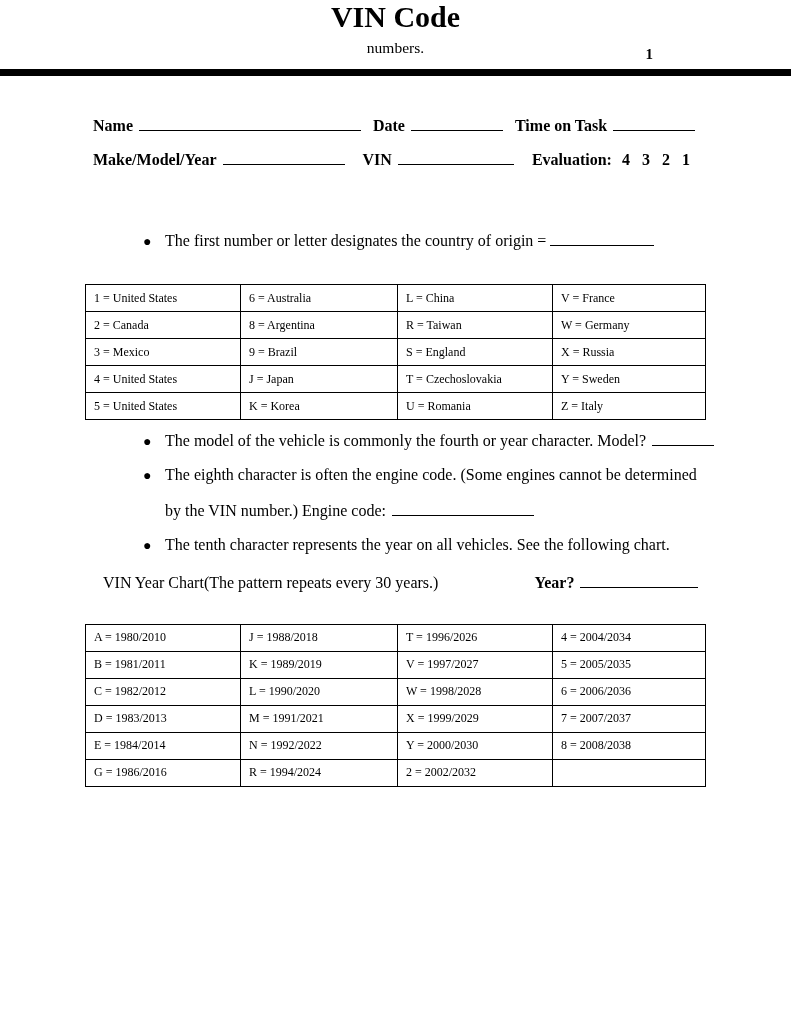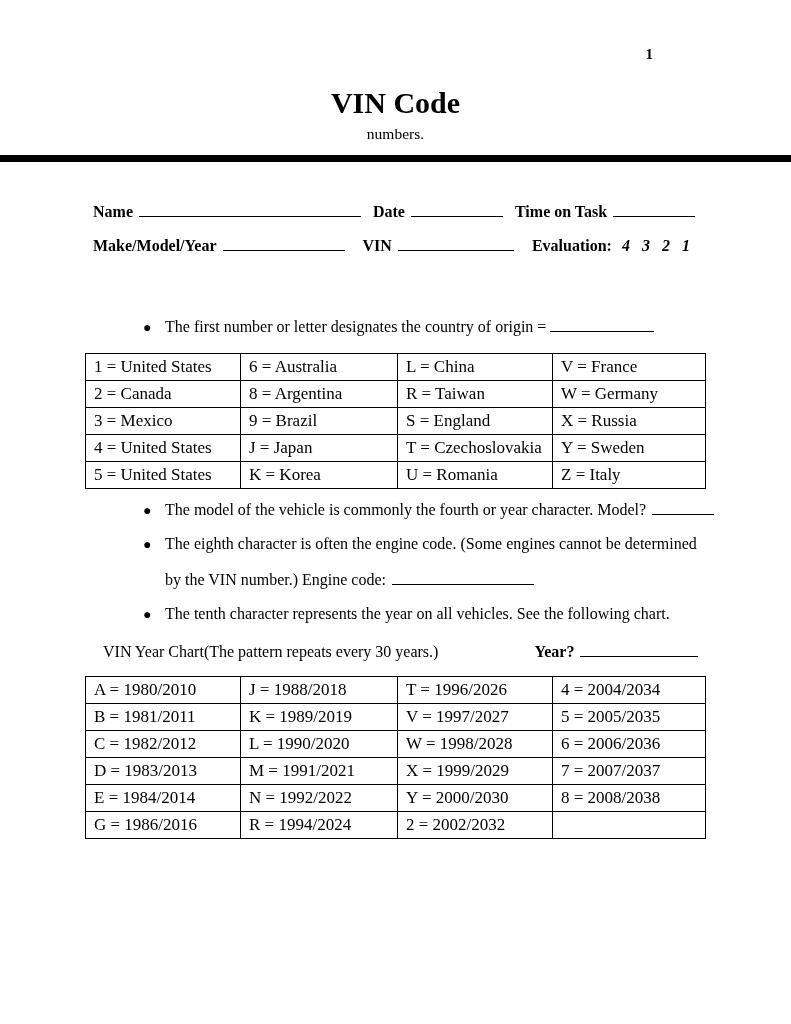--- a/index.html
+++ b/index.html
@@ -16,21 +16,20 @@
   }
   .page-number {
     position: absolute;
     top: 46px;
     right: 138px;
     font-size: 15px;
     font-weight: bold;
   }
   .title {
     text-align: center;
-    margin-top: 86px;
     font-size: 30px;
     font-weight: bold;
     font-family: "Liberation Serif", serif;
   }
   .subtitle {
     width: 580px;
     margin: 4px auto 0;
     text-align: center;
     font-size: 15.5px;
     line-height: 1.25;
@@ -56,21 +55,21 @@
     display: inline-block;
     border-bottom: 1.4px solid #000000;
     height: 15px;
     vertical-align: baseline;
   }
   .bl-name { width: 222px; margin: 0 12px 0 6px; }
   .bl-date { width: 92px;  margin: 0 12px 0 6px; }
   .bl-time { width: 82px;  margin-left: 6px; }
   .bl-make { width: 122px; margin: 0 18px 0 6px; }
   .bl-vin  { width: 116px; margin: 0 18px 0 6px; }
-  .eval-vals { white-space: pre; font-weight: bold; margin-left: 10px; font-style: italic; }
+  .eval-vals { white-space: pre; font-weight: bold; margin-left: 10px; }
   .bullet {
     display: flex;
     align-items: baseline;
     margin-left: 143px;
     margin-right: 60px;
   }
   .bullet .dot {
     width: 22px;
     flex: 0 0 22px;
     font-size: 14px;
@@ -80,25 +79,25 @@
   .b2 { margin-top: 11px; }
   .b3 { margin-top: 13px; }
   .b3-line2 { margin-left: 165px; margin-top: 15px; }
   .b4 { margin-top: 15px; }
   .bold-inline { font-weight: normal; }
   .bl-origin { width: 104px; margin-left: 4px; }
   .bl-model  { width: 62px;  margin-left: 6px; }
   .bl-engine { width: 142px; margin-left: 6px; }
   .bl-year   { width: 118px; margin-left: 6px; }
   table.grid {
-    margin: 15px auto 0;
+    margin: 32px auto 0;
     width: 620px;
     border-collapse: collapse;
     table-layout: fixed;
-    font-size: 17px;
+    font-size: 12px;
   }
   table.grid td {
     border: 1px solid #000000;
     height: 27px;
     padding-left: 8px;
     vertical-align: middle;
     overflow: hidden;
     white-space: nowrap;
   }
   .chart-heading {

